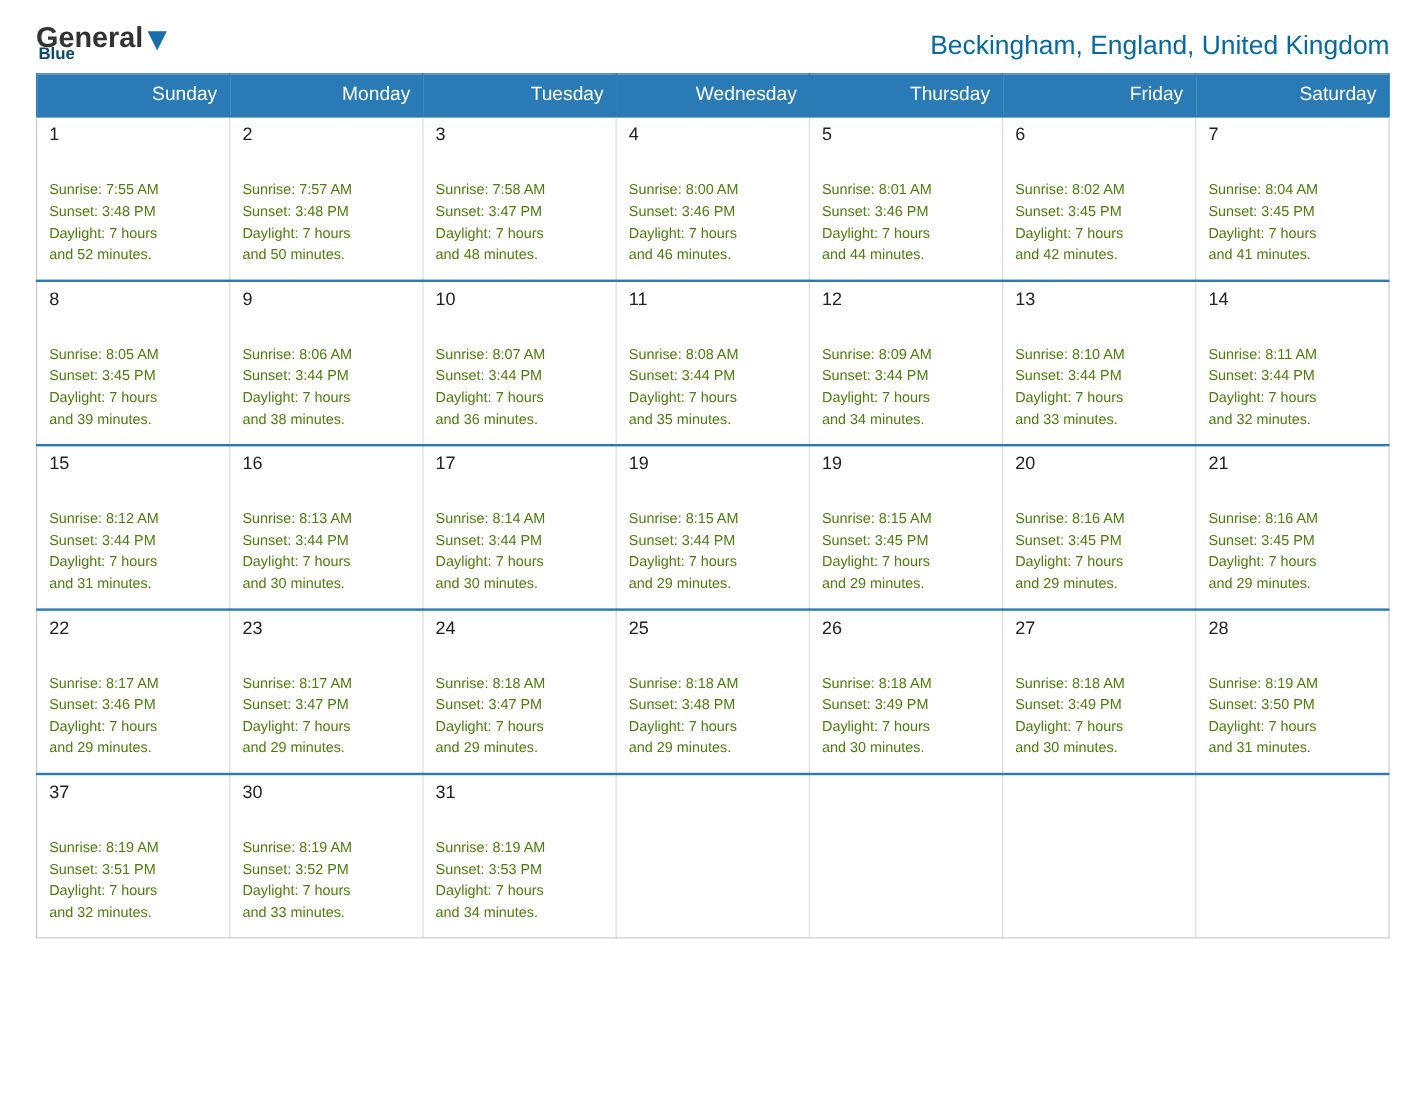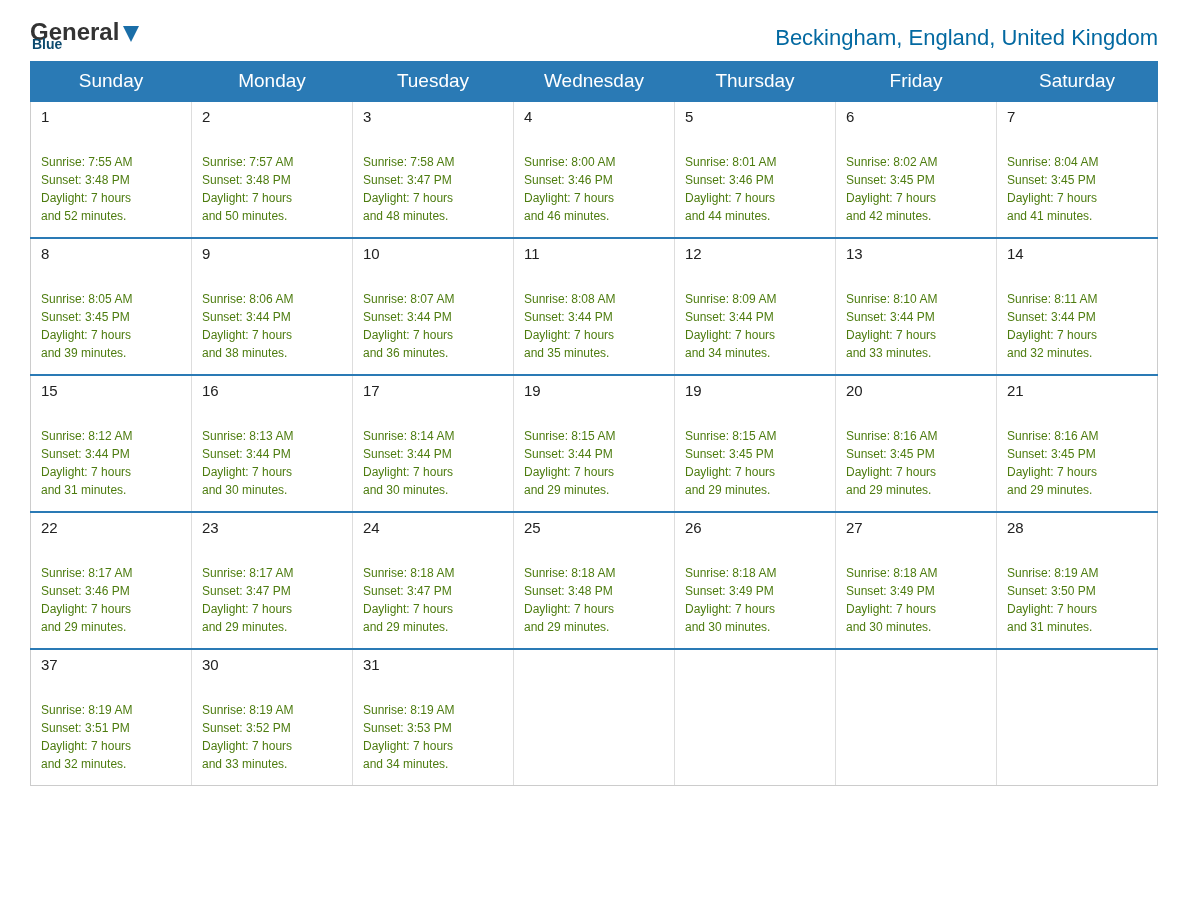--- a/index.html
+++ b/index.html
@@ -39,24 +39,24 @@
     table {
       width: 100%;
       border-collapse: collapse;
       table-layout: fixed;
     }
     thead tr {
       background-color: #2a7ab5;
     }
     thead th {
       color: #fff;
-      font-size: 19px;
+      font-size: 16px;
       font-weight: normal;
       padding: 8px 10px;
-      text-align: center;
+      text-align: right;
       border: 1px solid #2a7ab5;
     }
     tbody tr {
       border-top: 2px solid #2a7ab5;
     }
     tbody td {
       vertical-align: top;
       padding: 6px 10px 12px 10px;
       font-size: 12.5px;
       color: #333;

